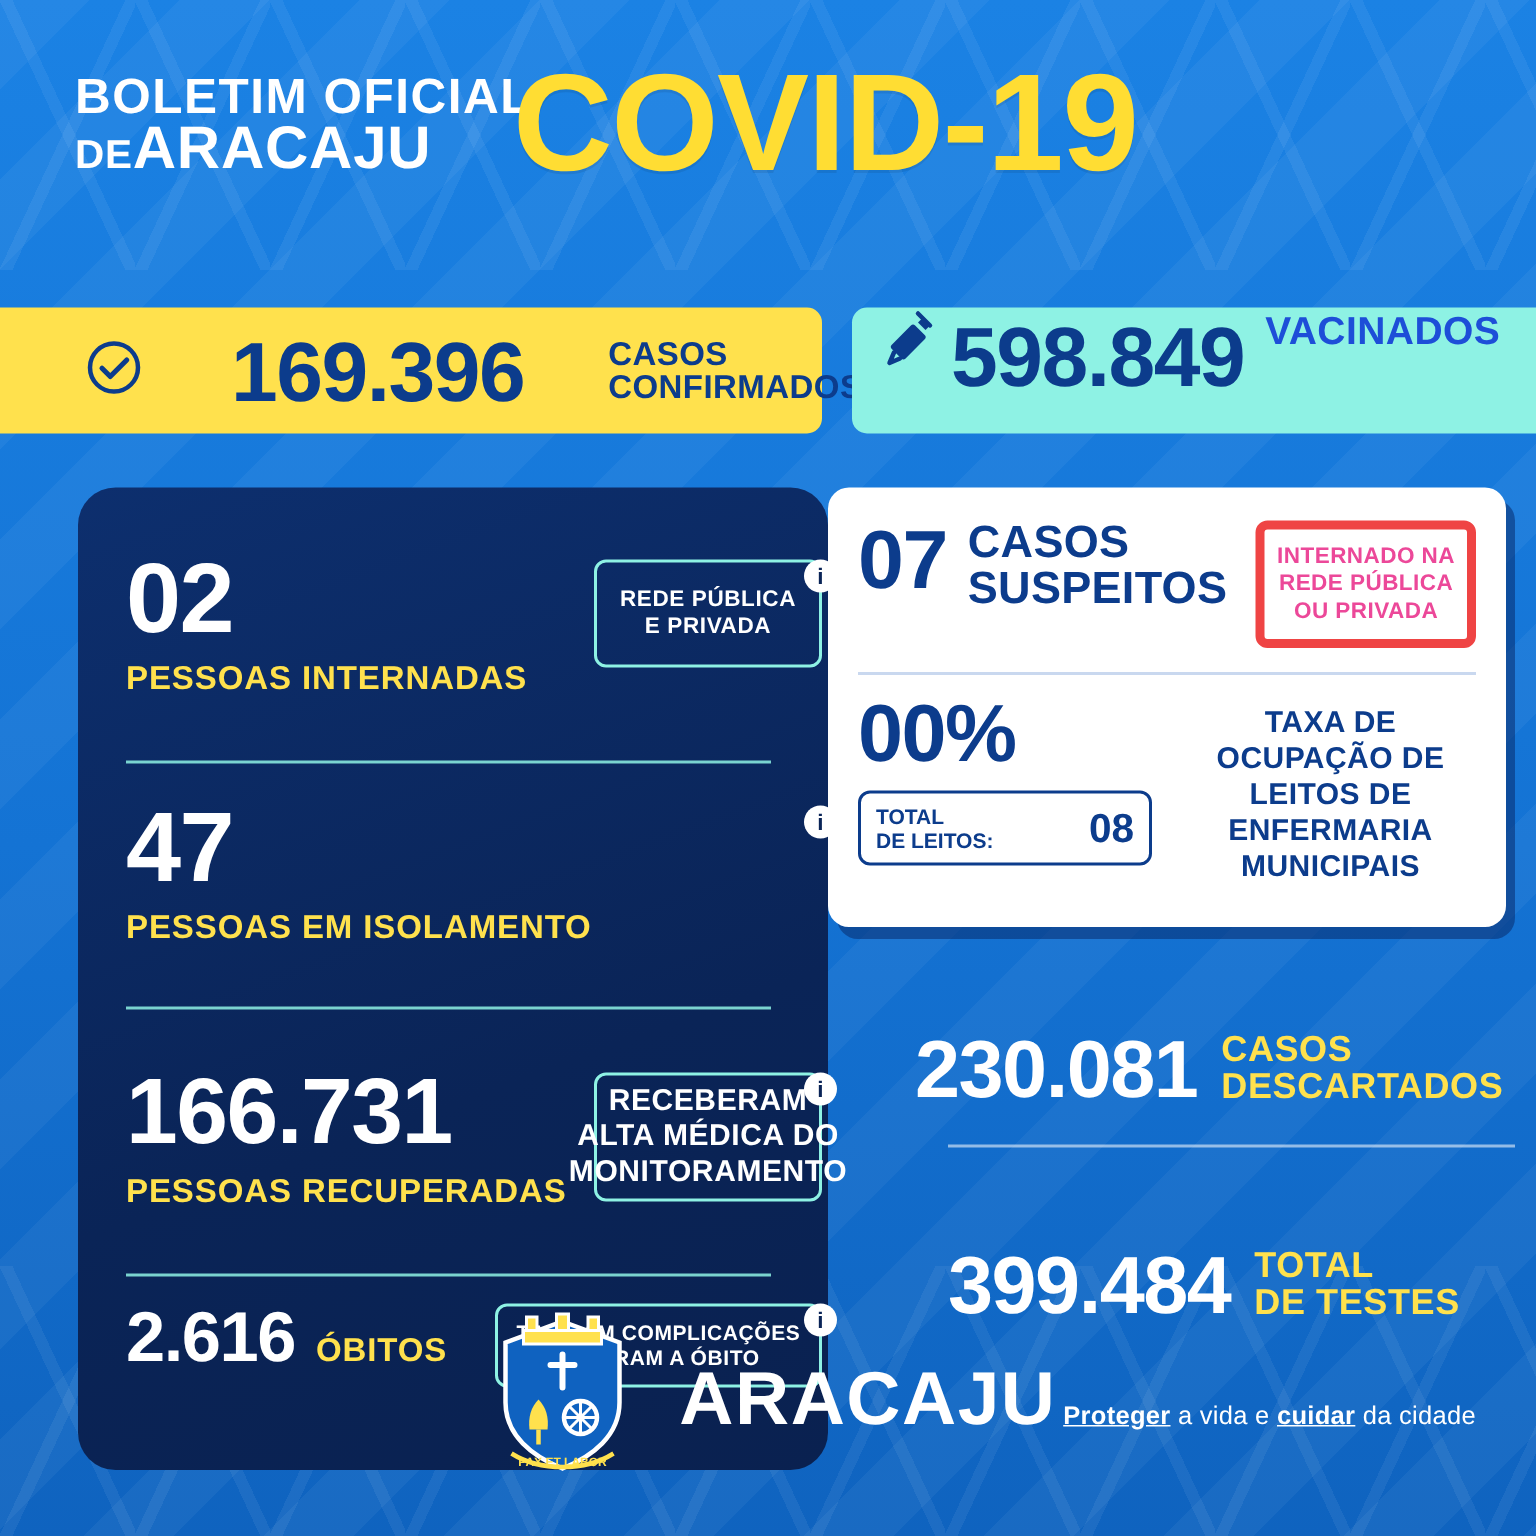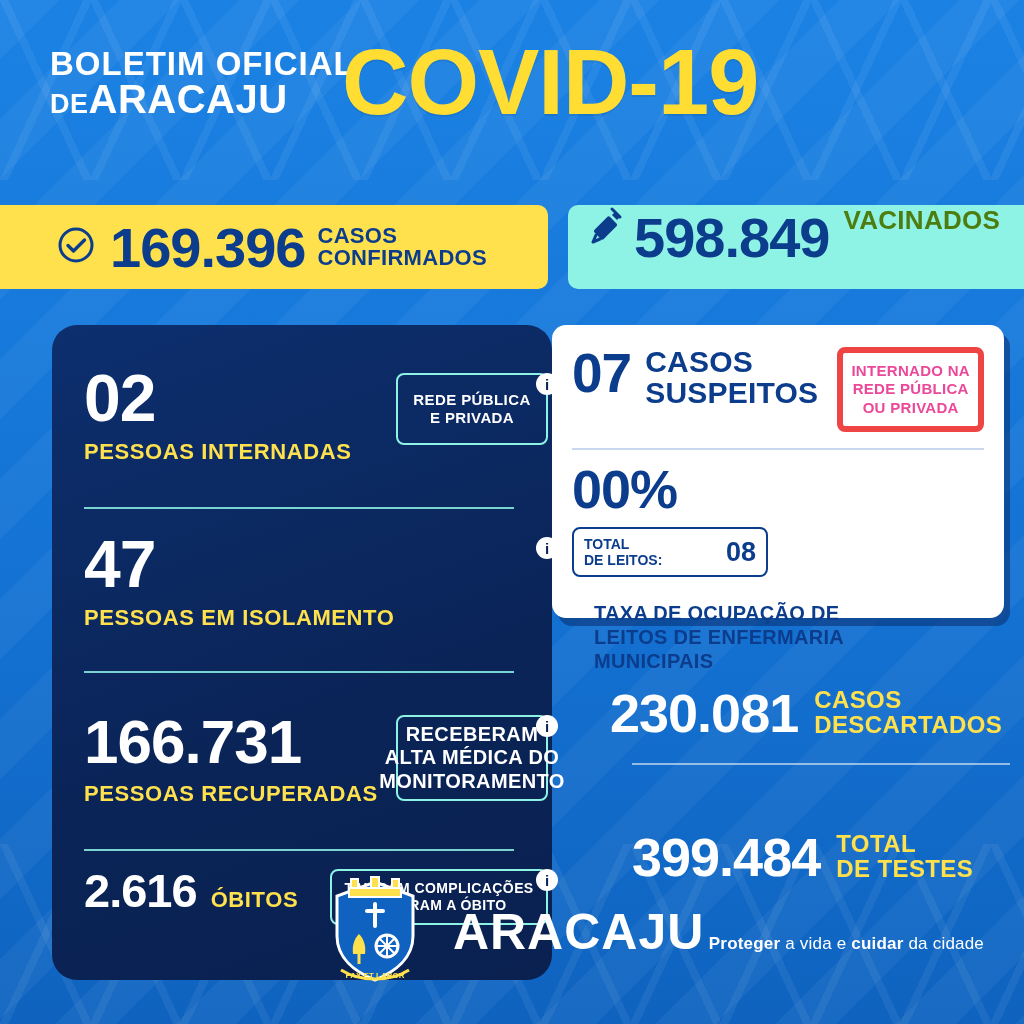--- a/index.html
+++ b/index.html
@@ -59,42 +59,42 @@
   .date-box .date-text {
     color: #ffdd33; font-size: 35px; font-weight: 800; letter-spacing: 0.5px;
   }
 
   
   .banner-cases {
     position: absolute; left: 0; top: 205px;
     width: 548px; height: 84px;
     background: #ffe14d;
     border-radius: 0 10px 10px 0;
-    display: flex; align-items: center; padding-left: 56px;
+    display: flex; align-items: center; padding-left: 56px; gap: 44px;
   }
   .banner-cases .check { flex: 0 0 auto; margin-right: 14px; }
   .banner-cases .num {
     font-size: 56px; font-weight: 800; color: #0c3c8c; letter-spacing: -1px;
   }
   .banner-cases .lbl {
     margin-left: 12px; font-size: 22px; font-weight: 800; color: #0c3c8c;
     line-height: 1.02; letter-spacing: 0.3px;
   }
   .banner-vac {
     position: absolute; right: 0; top: 205px;
     width: 456px; height: 84px;
     background: #8ef2e4;
     border-radius: 10px 0 0 10px;
     display: flex; align-items: flex-start; padding-left: 22px;
   }
   .banner-vac .num {
     font-size: 56px; font-weight: 800; color: #0c3c8c; letter-spacing: -1px;
   }
   .banner-vac .lbl {
-    margin-left: 14px; font-size: 26px; font-weight: 800; color: #4d7c0f;
+    margin-left: 14px; font-size: 26px; font-weight: 800; color: #1d4ed8;
     letter-spacing: 0.3px;
   }
 
   
   .left-panel {
     position: absolute; left: 52px; top: 325px;
     width: 500px; height: 655px;
     background: linear-gradient(160deg, #0d2f6e 0%, #0a2457 60%, #0a2150 100%);
     border-radius: 25px;
     padding: 26px 26px 20px 32px;
@@ -138,25 +138,25 @@
   .wc-suspeitos {
     margin-left: 14px; font-size: 30px; font-weight: 800; color: #0c3c8c;
     line-height: 1.02; letter-spacing: 0.2px;
   }
   .wc-tag {
     margin-left: auto; border: 6px solid #ef4444; border-radius: 8px;
     color: #ec4899; font-weight: 800; font-size: 15px; line-height: 1.22;
     text-align: center; padding: 9px 8px; letter-spacing: 0.3px;
   }
   .wc-hr { height: 2px; background: #c9d8ef; margin: 16px 0 14px; }
-  .wc-bottom { display: flex; align-items: flex-start; flex-direction: column; }
+  .wc-bottom { display: flex; align-items: flex-start; }
   .wc-pct { font-size: 54px; font-weight: 800; color: #0c3c8c; line-height: 0.95; letter-spacing: -1px;}
   .wc-taxa {
-    margin-left: 22px; margin-top: 24px; font-size: 20px; font-weight: 800;
-    color: #0c3c8c; line-height: 1.2; letter-spacing: 0.3px;
+    margin-left: 22px; margin-top: 6px; font-size: 20px; font-weight: 800;
+    color: #0c3c8c; line-height: 1.2; letter-spacing: 0.3px; text-align: center;
   }
   .leitos-box {
     margin-top: 12px; border: 2px solid #0c3c8c; border-radius: 8px;
     width: 196px; padding: 7px 10px;
     display: flex; align-items: center; justify-content: space-between;
   }
   .leitos-box .lb-lbl { font-size: 14px; font-weight: 800; color: #0c3c8c; line-height: 1.15; }
   .leitos-box .lb-num { font-size: 27px; font-weight: 800; color: #0c3c8c; }
 
   
@@ -180,21 +180,21 @@
     position: absolute; right: 40px; bottom: 34px;
     display: flex; align-items: center;
   }
   .brand-text { margin-left: 18px; }
   .brand-name {
     font-size: 50px; font-weight: 800; color: #ffffff; letter-spacing: 1px; line-height: 1;
   }
   .brand-tag {
     margin-top: 6px; font-size: 17px; color: #ffffff; letter-spacing: 0.2px;
   }
-  .brand-tag b { font-weight: 800; }
+  .brand-tag b { font-weight: 800; text-decoration: underline; }
 </style>
 </head>
 <body>
 
 <div id="poster">
 
   <div class="chevrons top"></div>
   <div class="chevrons bottom"></div>
 
   <div class="header">

